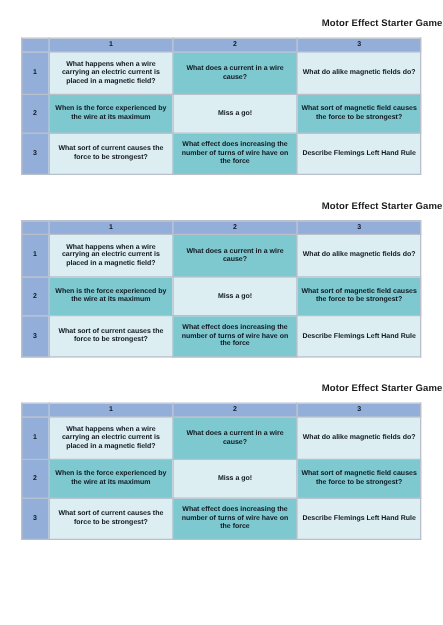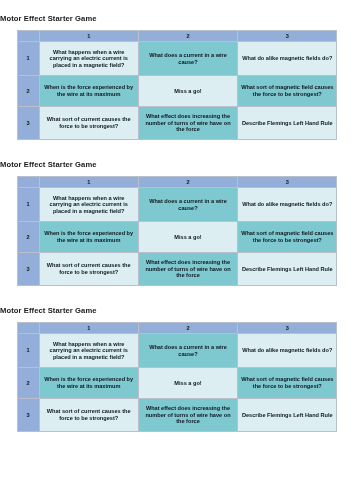--- a/index.html
+++ b/index.html
@@ -17,21 +17,21 @@
     width: 354px;
     height: 500px;
     position: relative;
     box-sizing: border-box;
   }
   .block {
     width: 354px;
     box-sizing: border-box;
   }
   .doc-title {
-    text-align: left;
+    text-align: right;
     font-size: 7.6px;
     font-weight: bold;
     color: #1a1a1a;
     letter-spacing: 0.1px;
     line-height: 10px;
     padding: 0;
     margin: 0;
   }
   table.grid {
     border-collapse: collapse;

